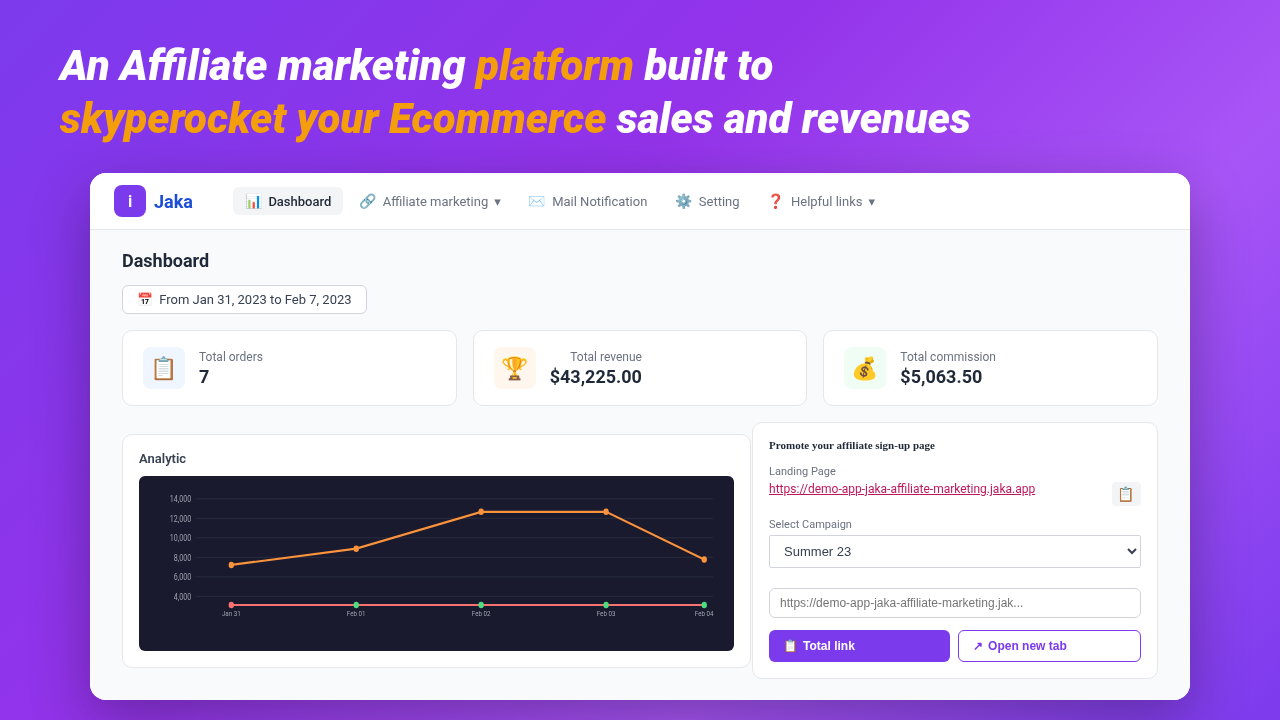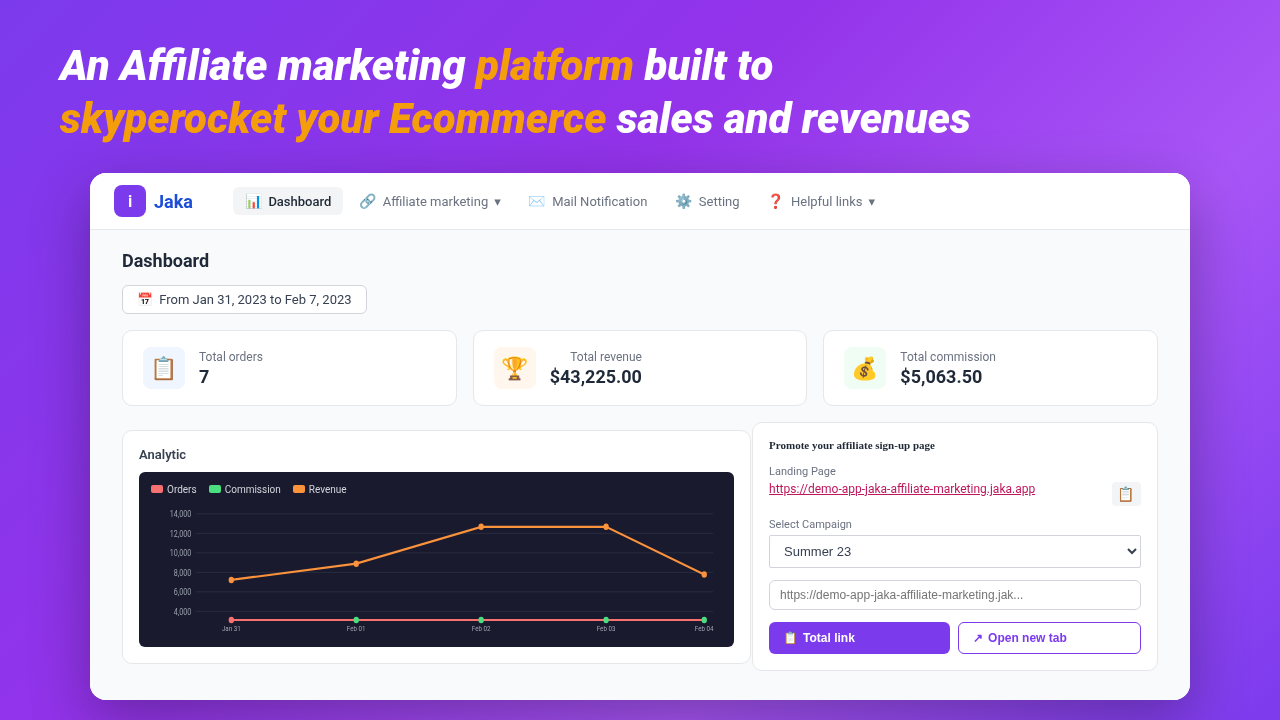--- a/index.html
+++ b/index.html
@@ -301,20 +301,21 @@
     }
 
     .input-field {
       width: 100%;
       padding: 7px 10px;
       border: 1px solid #d1d5db;
       border-radius: 6px;
       font-size: 12px;
       color: #8b5cf6;
       background: white;
+      margin-top: 8px;
     }
 
     .btn-row {
       display: flex;
       gap: 8px;
       margin-top: 12px;
     }
 
     .btn-copy {
       display: flex;
@@ -440,34 +441,20 @@
         </div>
       </div>
     </div>
 
     
     <div class="bottom-row">
 
       <div class="chart-card">
         <div class="chart-title">Analytic</div>
         <div class="chart-area">
-          <div class="chart-legend">
-            <div class="legend-item">
-              <div class="legend-dot" style="background:#f87171;"></div>
-              <span>Orders</span>
-            </div>
-            <div class="legend-item">
-              <div class="legend-dot" style="background:#4ade80;"></div>
-              <span>Commission</span>
-            </div>
-            <div class="legend-item">
-              <div class="legend-dot" style="background:#fb923c;"></div>
-              <span>Revenue</span>
-            </div>
-          </div>
           <svg class="chart-svg" viewBox="0 0 640 120" preserveAspectRatio="none">
 
             <line x1="50" y1="10" x2="630" y2="10" stroke="#374151" stroke-width="0.5"></line>
             <line x1="50" y1="28" x2="630" y2="28" stroke="#374151" stroke-width="0.5"></line>
             <line x1="50" y1="46" x2="630" y2="46" stroke="#374151" stroke-width="0.5"></line>
             <line x1="50" y1="64" x2="630" y2="64" stroke="#374151" stroke-width="0.5"></line>
             <line x1="50" y1="82" x2="630" y2="82" stroke="#374151" stroke-width="0.5"></line>
             <line x1="50" y1="100" x2="630" y2="100" stroke="#374151" stroke-width="0.5"></line>
 
             <text x="45" y="13" fill="#9ca3af" font-size="8" text-anchor="end">14,000</text>

